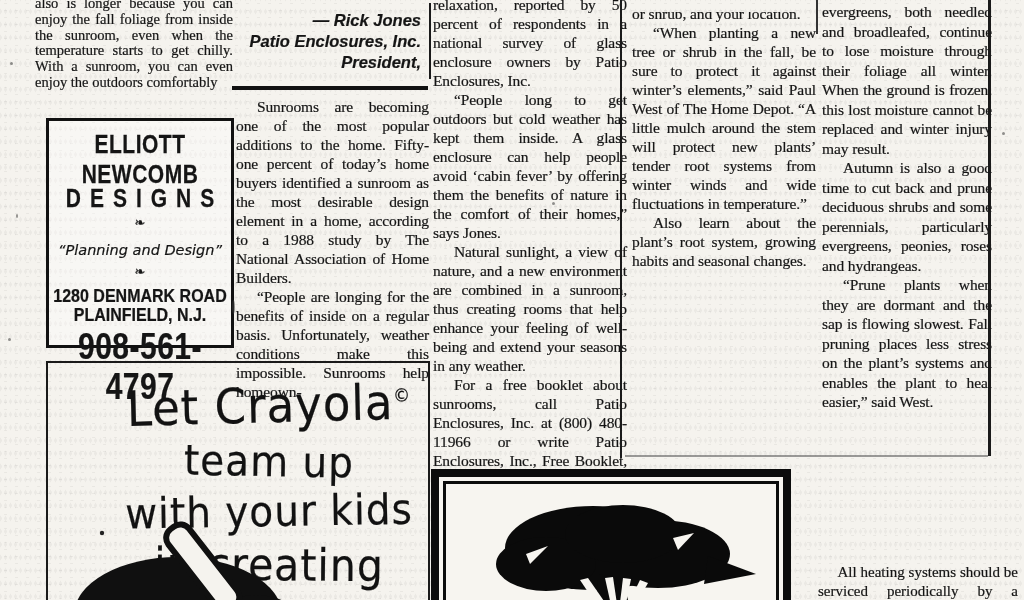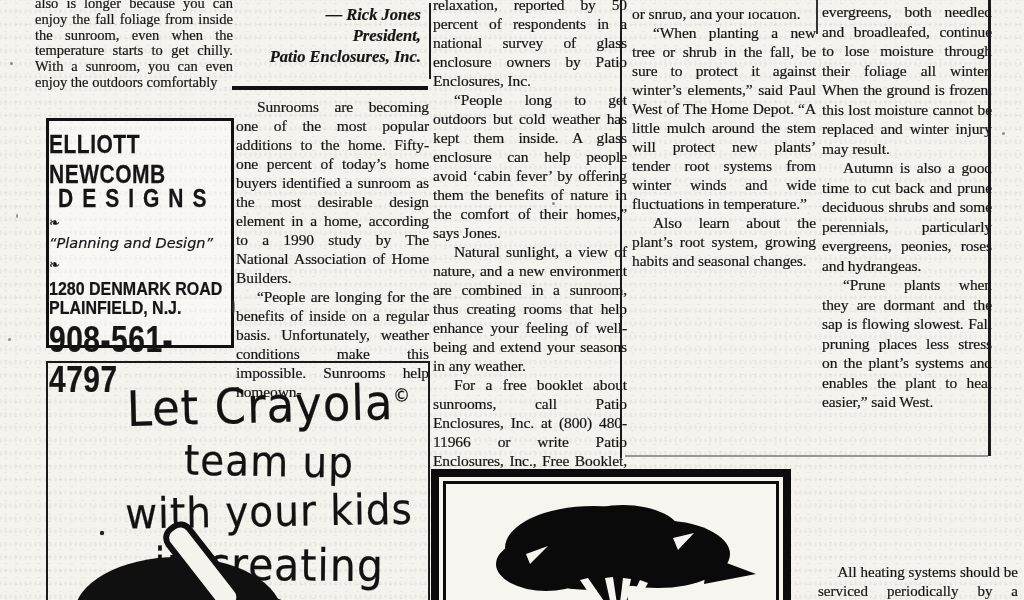--- a/index.html
+++ b/index.html
@@ -12,29 +12,29 @@
   .abs{position:absolute;}
   .news{-webkit-text-stroke:.2px currentColor;}
   .col{position:absolute;text-align:justify;}
   .col p{margin:0;text-indent:1.35em;}
   .col p.cont{text-indent:0;}
   .bodytext{font-size:15.5px;line-height:19px;letter-spacing:-.1px;}
   
   .col1{left:35px;top:-4px;width:198px;font-size:14.5px;line-height:15.8px;}
   
   .ad-designs{left:46px;top:118px;width:182px;height:224px;border:3px solid #111;
-        text-align:left;font-family:"Liberation Sans",sans-serif;background:rgba(255,255,255,.35);}
+        text-align:center;font-family:"Liberation Sans",sans-serif;background:rgba(255,255,255,.35);}
   .ad-title1{font-size:21px;font-weight:900;margin-top:14px;transform:scaleY(1.25);letter-spacing:.5px;}
   .ad-title2{font-size:21px;font-weight:900;letter-spacing:9px;margin-top:3px;transform:scaleY(1.25);text-indent:9px;}
   .ad-flourish{font-size:13px;margin-top:7px;line-height:12px;}
-  .ad-tag{font-style:italic;font-size:14.5px;font-family:"DejaVu Sans",sans-serif;margin-top:5px;line-height:18px;}
+  .ad-tag{font-style:italic;font-size:14.5px;font-family:"DejaVu Sans",sans-serif;margin-top:12px;line-height:18px;}
   .ad-addr{font-weight:900;font-size:16px;line-height:19px;margin-top:8px;transform:scaleY(1.15);}
   .ad-phone{font-weight:900;font-size:30px;margin-top:9px;letter-spacing:.5px;transform:scaleY(1.2);}
   
-  .attrib{left:237px;top:4px;width:184px;text-align:right;font-family:Liberation Serif, serif;
+  .attrib{left:237px;top:10px;width:184px;text-align:right;font-family:Liberation Sans, sans-serif;
         font-style:italic;font-weight:700;font-size:16.5px;line-height:21px;padding-right:8px;}
   .qrule{left:232px;top:86px;width:196px;height:4px;background:#111;}
   .col2{left:236px;top:97px;width:193px;}
   .col3{left:433px;top:-5px;width:194px;}
   .credit{text-align:right;font-style:italic;font-weight:700;padding-right:14px;margin-top:5px;}
   .col4{left:632px;top:12px;width:184px;}
   .col5{left:822px;top:2px;width:170px;line-height:19.5px;}
   .clip{height:10px;overflow:hidden;position:relative;margin-bottom:1px;}
   .clip>div{position:absolute;left:0;right:0;bottom:-1px;line-height:19px;text-align:justify;}
   
@@ -79,27 +79,27 @@
     <div class="ad-flourish">❧</div>
     <div class="ad-tag">“Planning and Design”</div>
     <div class="ad-flourish">❧</div>
     <div class="ad-addr">1280 DENMARK ROAD</div>
     <div class="ad-addr" style="margin-top:0">PLAINFIELD, N.J.</div>
     <div class="ad-phone">908-561-4797</div>
   </div>
 
   <div class="abs attrib">
     <div>— Rick Jones</div>
+    <div>Patio Enclosures, Inc.</div>
     <div>President,</div>
-    <div>Patio Enclosures, Inc.</div>
   </div>
   <div class="abs qrule"></div>
 
   <div class="col col2 bodytext">
-    <p>Sunrooms are becoming one of the most popular additions to the home. Fifty-one percent of today’s home buyers identified a sunroom as the most desirable design element in a home, according to a 1990 study by The National Association of Home Builders.</p>
+    <p>Sunrooms are becoming one of the most popular additions to the home. Fifty-one percent of today’s home buyers identified a sunroom as the most desirable design element in a home, according to a 1988 study by The National Association of Home Builders.</p>
     <p>“People are longing for the benefits of inside on a regular basis. Unfortunately, weather conditions make this impossible. Sunrooms help homeown-</p>
   </div>
 
   <div class="abs vline div-a"></div>
 
   <div class="col col3 bodytext">
     <p class="cont">relaxation, reported by 50 percent of respondents in a national survey of glass enclosure owners by Patio Enclosures, Inc.</p>
     <p>“People long to get outdoors but cold weather has kept them inside. A glass enclosure can help people avoid ‘cabin fever’ by offering them the benefits of nature in the comfort of their homes,” says Jones.</p>
     <p>Natural sunlight, a view of nature, and a new environment are combined in a sunroom, thus creating rooms that help enhance your feeling of well-being and extend your seasons in any weather.</p>
     <p>For a free booklet about sunrooms, call Patio Enclosures, Inc. at (800) 480-11966 or write Patio Enclosures, Inc., Free Booklet, P.O. Box 186, Macedonia, Ohio 44056.</p>

